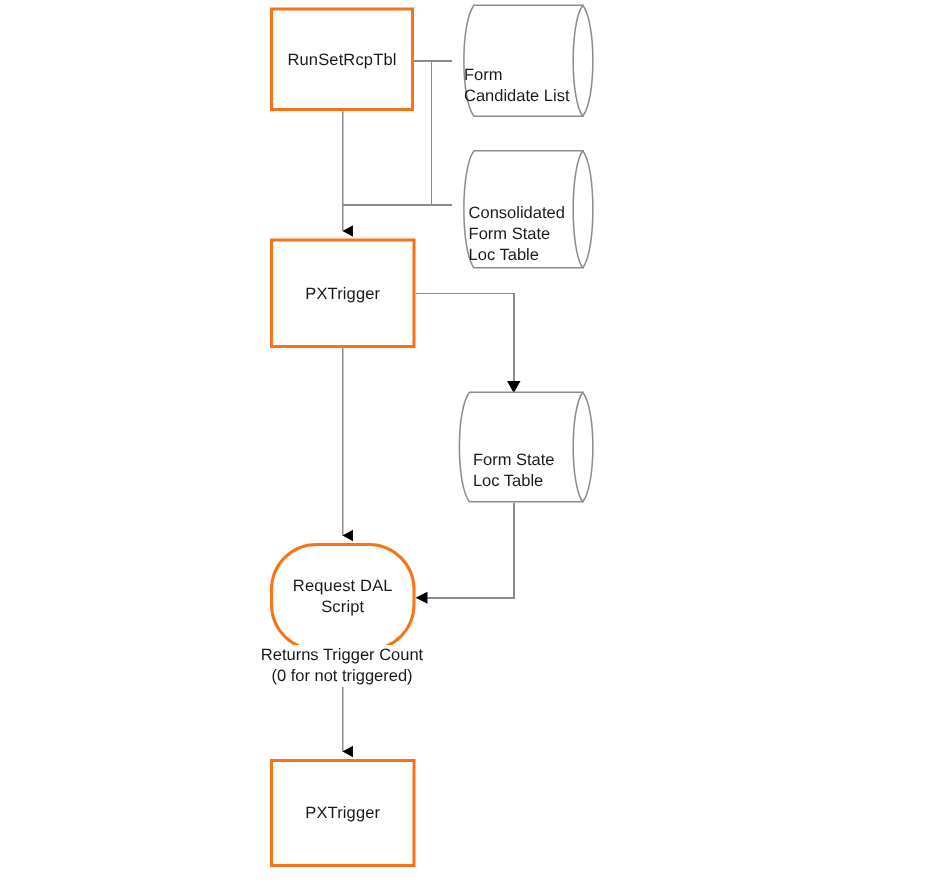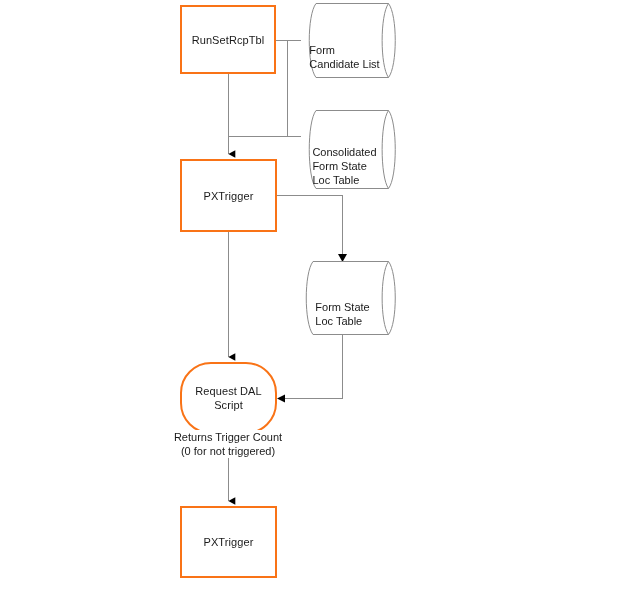--- a/index.html
+++ b/index.html
@@ -149,21 +149,21 @@
 
   <div class="cyl-wrap" style="left:300px; top:3px; width:105px; height:75px;">
     <svg width="105" height="75" viewBox="0 0 105 75">
       <path d="M16,0.5 L88.5,0.5 C80,12 80,63 88.5,74.5 L16,74.5 C7,63 7,12 16,0.5 Z" fill="#ffffff" stroke="#8c8c8c" stroke-width="1"></path>
       <path d="M88.5,0.5 C97.5,12 97.5,63 88.5,74.5" fill="none" stroke="#8c8c8c" stroke-width="1"></path>
     </svg>
     <div class="cyl-label">Form
 Candidate List</div>
   </div>
 
-  <div class="cyl-wrap" style="left:300px; top:110px; width:105px; height:79px;">
+  <div class="cyl-wrap" style="left:300px; top:100px; width:105px; height:79px;">
     <svg width="105" height="79" viewBox="0 0 105 79">
       <path d="M16,0.5 L88.5,0.5 C80,12 80,67 88.5,78.5 L16,78.5 C7,67 7,12 16,0.5 Z" fill="#ffffff" stroke="#8c8c8c" stroke-width="1"></path>
       <path d="M88.5,0.5 C97.5,12 97.5,67 88.5,78.5" fill="none" stroke="#8c8c8c" stroke-width="1"></path>
     </svg>
     <div class="cyl-label">Consolidated
 Form State
 Loc Table</div>
   </div>
 
   <div class="cyl-wrap" style="left:296px; top:261px; width:109px; height:74px;">

